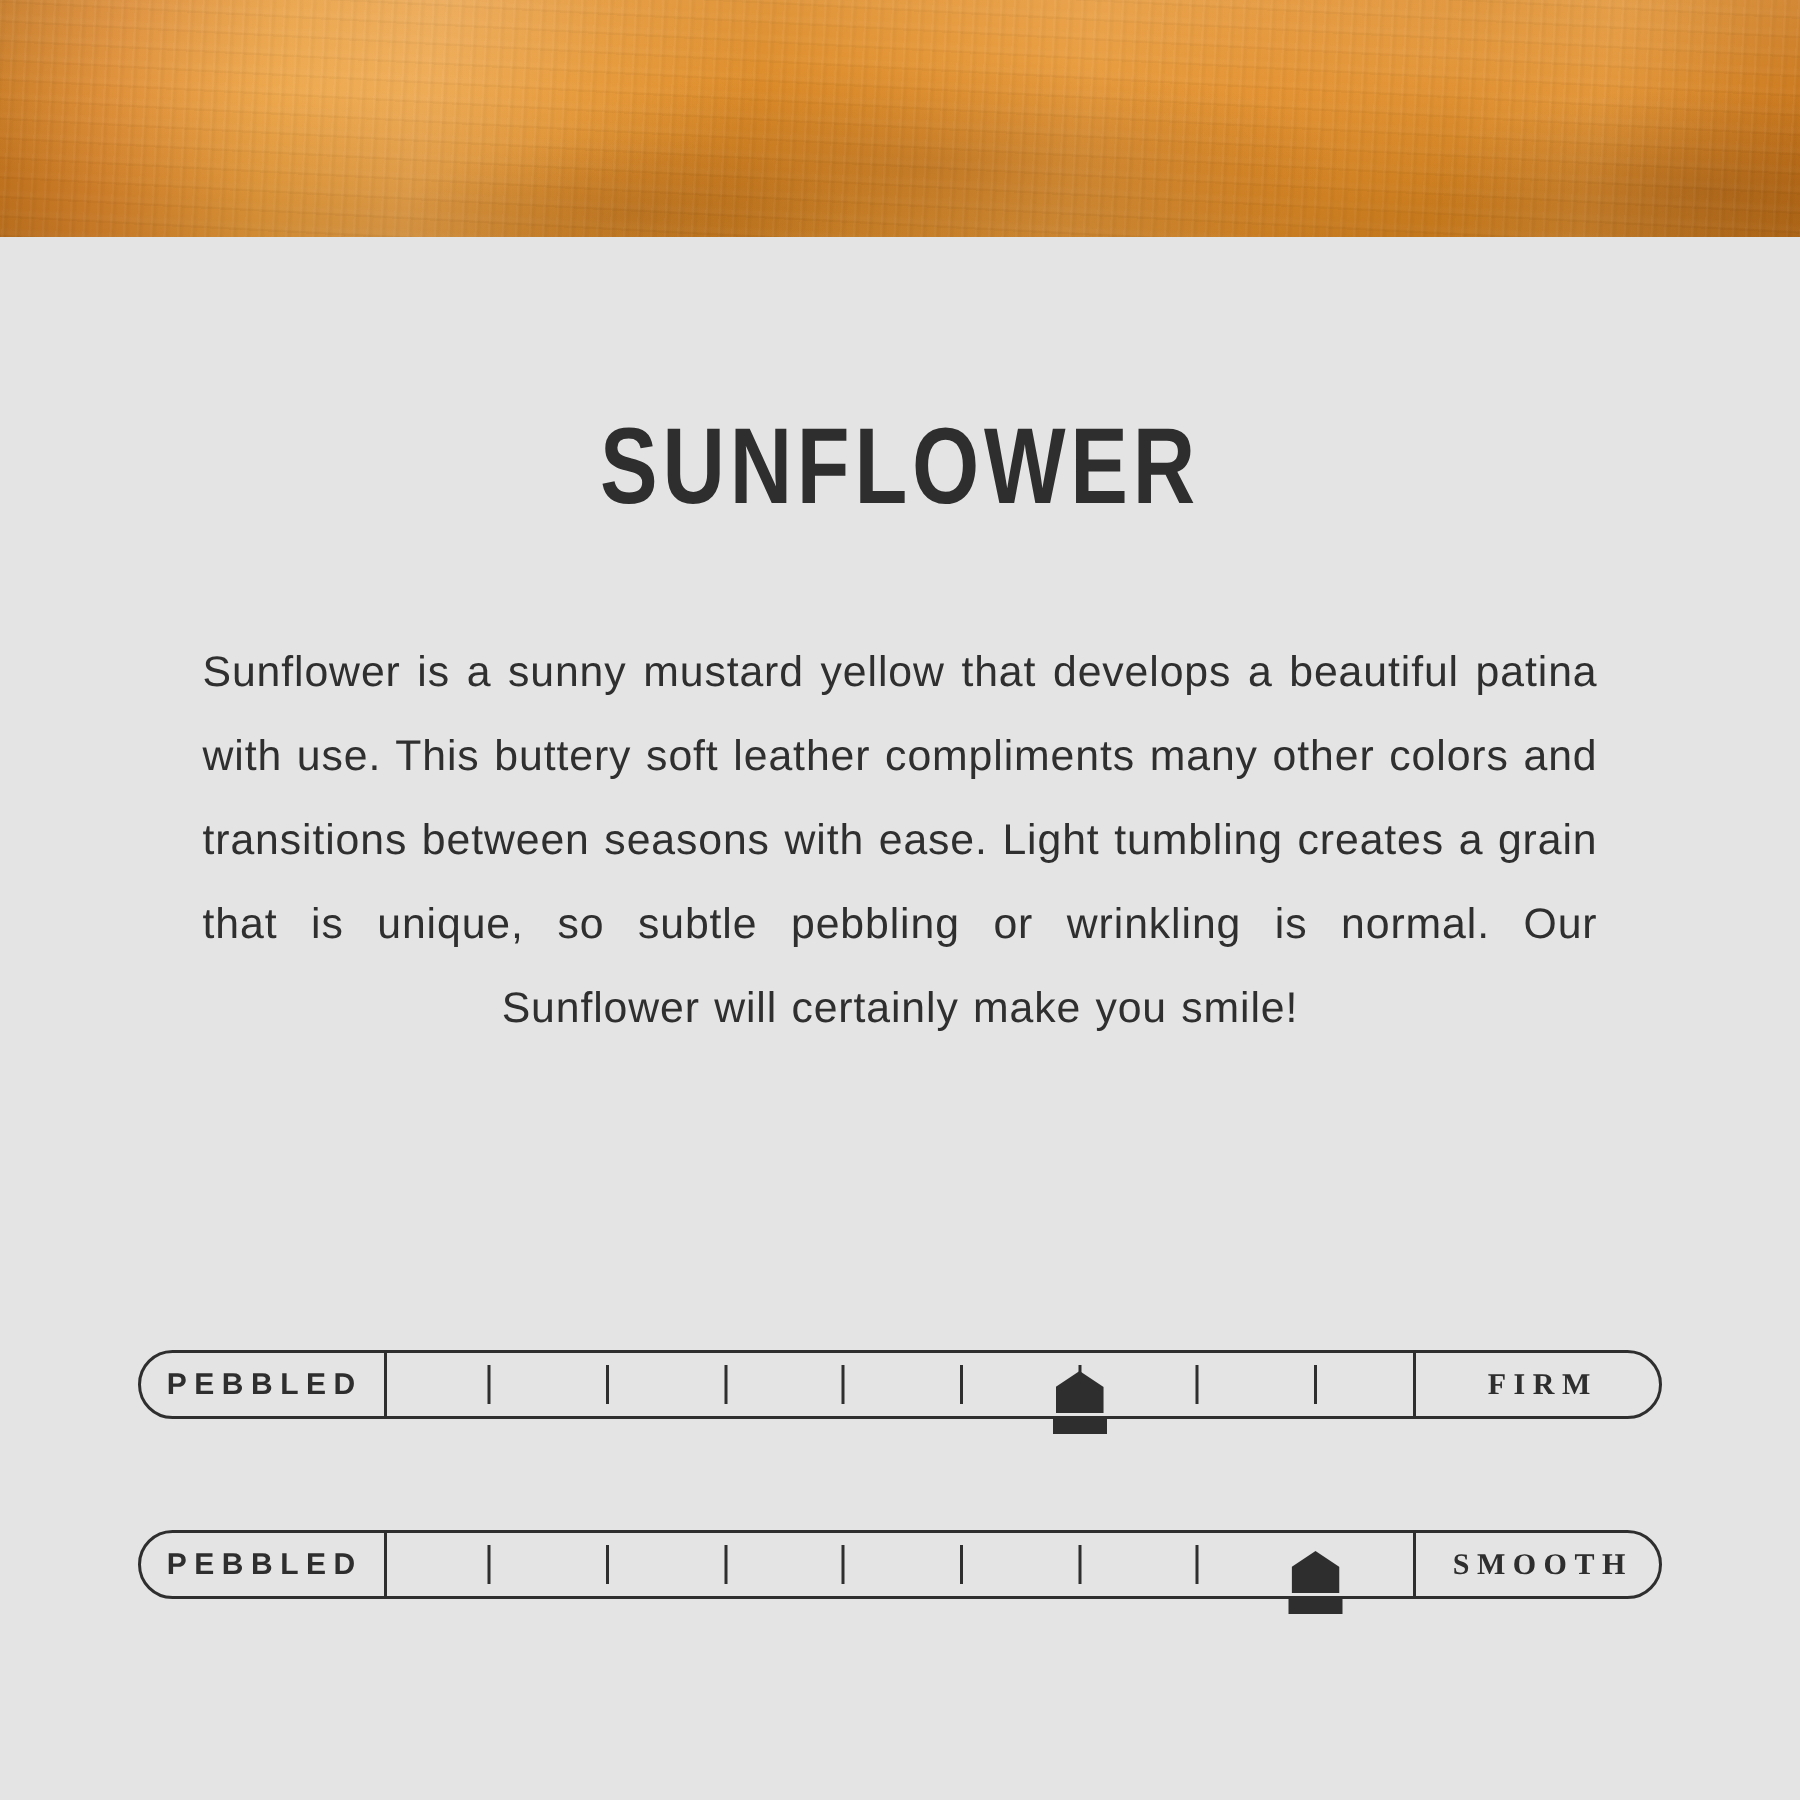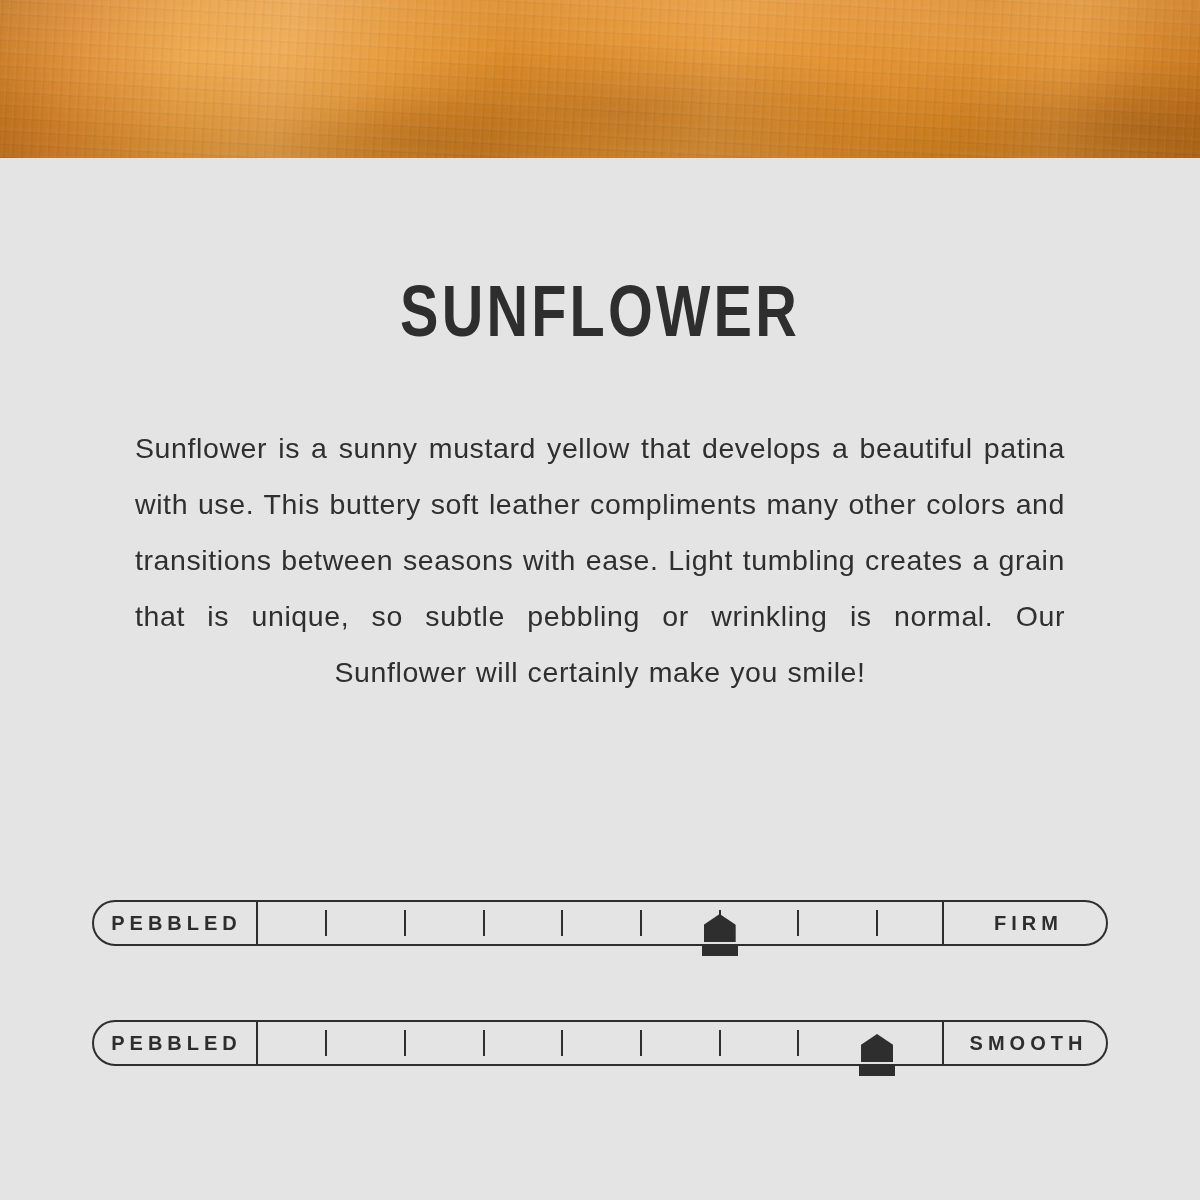--- a/index.html
+++ b/index.html
@@ -135,20 +135,21 @@
   }
   .scale-label.left {
     left: 0;
     width: 166px;
     border-right: 2px solid #2e2e2e;
   }
   .scale-label.right {
     right: 0;
     width: 166px;
     border-left: 2px solid #2e2e2e;
+    font-family: Liberation Serif, serif;
   }
 
   .ticks {
     position: absolute;
     left: 166px;
     right: 166px;
     top: 0;
     height: 100%;
   }
   .tick {

